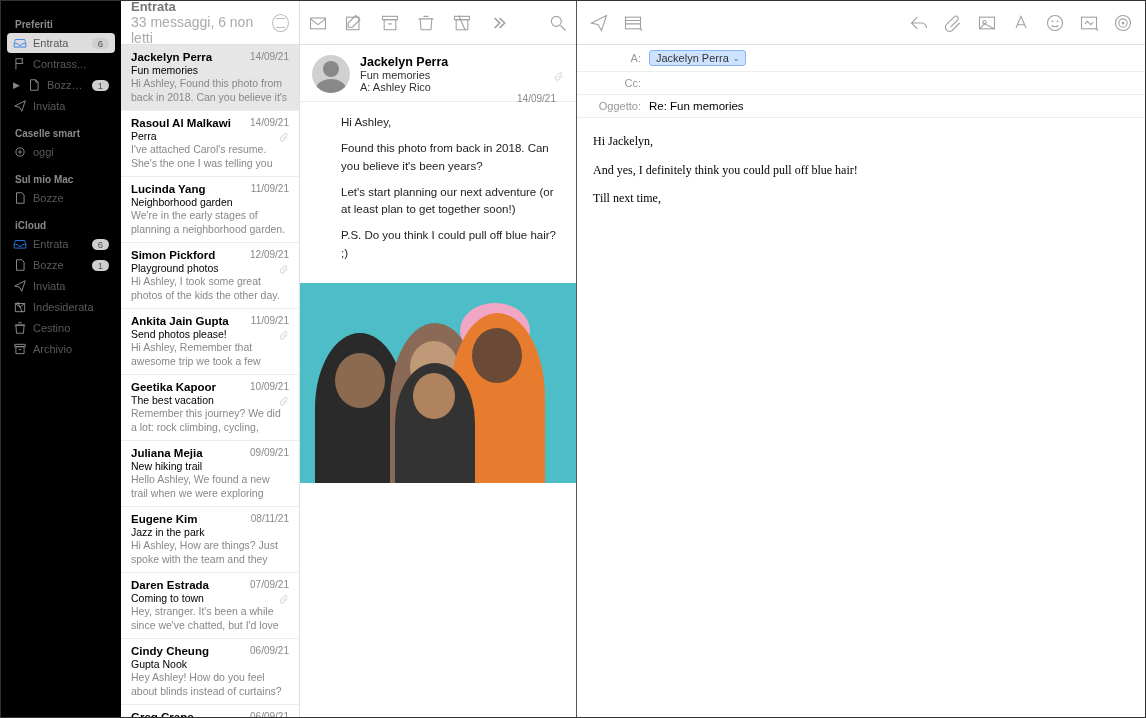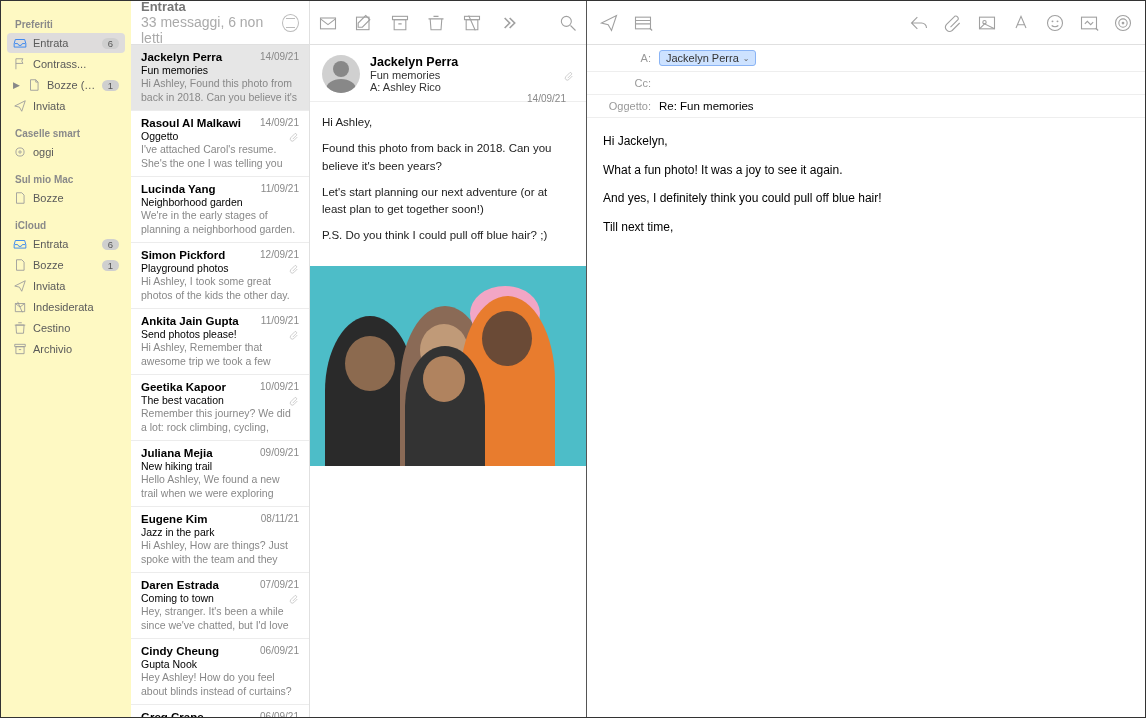--- a/index.html
+++ b/index.html
@@ -1,17 +1,17 @@
 <!DOCTYPE html>
 <html><head>
 <meta charset="utf-8">
 <style>
 * { margin:0; padding:0; box-sizing:border-box; font-family:-apple-system,BlinkMacSystemFont,"Helvetica Neue",sans-serif; }
 body { width:1146px; height:718px; background:#fff; display:flex; overflow:hidden; border:1px solid #333; }
-.sidebar { width:130px; background:#fef9c3; padding:6px 4px; font-size:11px; overflow:hidden; }
+.sidebar { width:120px; background:#000000; padding:6px 4px; font-size:11px; overflow:hidden; }
 .sb-h { color:#8a8a8a; font-size:10px; margin:12px 0 3px 10px; font-weight:600; }
 .sb-item { display:flex; align-items:center; padding:3px 6px; border-radius:4px; color:#5a5a5a; margin:1px 2px; white-space:nowrap; cursor:pointer; gap:6px; }
 .sb-item.act { background:#dedcdc; }
 .sb-item .lbl { flex:1; overflow:hidden; text-overflow:ellipsis; }
 .badge { background:#cfcfcf; color:#555; font-size:9.5px; border-radius:8px; padding:0 6px; }
 .ic { width:14px; height:14px; flex:none; fill:none; stroke:#9a9a9a; stroke-width:1.5; }
 .ic.blue { stroke:#2a7ff0; }
 .msgcol { width:179px; border-right:1px solid #e0e0e0; display:flex; flex-direction:column; background:#fff; }
 .header1 { height:44px; border-bottom:1px solid #e0e0e0; display:flex; align-items:center; padding:0 10px; justify-content:space-between; }
 .header1 .t1 { font-size:13px; font-weight:600; color:#777; }
@@ -35,41 +35,41 @@
 .avatar { width:38px; height:38px; border-radius:50%; background:#d0d0d0; flex:none; position:relative; overflow:hidden; }
 .avatar::before { content:""; position:absolute; width:16px; height:16px; background:#888; border-radius:50%; left:11px; top:6px; }
 .avatar::after { content:""; position:absolute; width:30px; height:20px; background:#888; border-radius:50% 50% 0 0; left:4px; top:24px; }
 .readhdr .fr { font-size:12.5px; font-weight:700; }
 .readhdr .sj { color:#333; }
 .readhdr .to { color:#888; }
 .readhdr .to span { color:#333; }
 .readhdr .dt { position:absolute; right:8px; font-size:10px; color:#888; }
 .readhdr-inner { flex:1; position:relative; }
 .body { padding:12px; font-size:11.5px; color:#222; line-height:1.5; }
-.body p { margin-bottom:9px; }
+.body p { margin-bottom:9px;margin-left:29px; }
 .photo { width:100%; height:200px; background:#4dbdc8; position:relative; overflow:hidden; }
 .person { position:absolute; bottom:0; border-radius:50% 50% 0 0; }
 .p1 { left:15px; width:90px; height:150px; background:#2a2a2a; }
 .p1::before{content:"";position:absolute;width:50px;height:55px;background:#8c6a4f;border-radius:50%;left:20px;top:20px;}
 .p2 { left:90px; width:90px; height:160px; background:#8a6a56; }
 .p2::before{content:"";position:absolute;width:48px;height:52px;background:#c09a78;border-radius:50%;left:20px;top:18px;}
 .p3 { left:150px; width:95px; height:170px; background:#e87c2e; }
 .p3::before{content:"";position:absolute;width:50px;height:55px;background:#6a4a36;border-radius:50%;left:22px;top:15px;}
 .hair3{position:absolute;width:70px;height:55px;background:#f2a6c5;border-radius:50%;left:160px;top:20px;}
 .p4 { left:95px; width:80px; height:120px; background:#333; bottom:0; }
 .p4::before{content:"";position:absolute;width:42px;height:46px;background:#b0835f;border-radius:50%;left:18px;top:10px;}
 .compose { flex:1; display:flex; flex-direction:column; }
 .ctoolbar { height:44px; border-bottom:1px solid #e0e0e0; display:flex; align-items:center; padding:0 12px; gap:14px; }
 .ctoolbar .right { margin-left:auto; display:flex; gap:14px; align-items:center; }
 .crow { display:flex; align-items:center; padding:5px 12px; font-size:11.5px; border-bottom:1px solid #eee; }
 .crow .lbl { width:52px; color:#999; text-align:right; margin-right:8px; font-size:11px; }
 .pill { background:#cde2ff; border:1px solid #8ab4f5; border-radius:3px; padding:1px 6px; font-size:11px; color:#333; display:inline-flex; align-items:center; gap:4px;}
 .pill .arr { font-size:8px; color:#666; }
 .cbody { padding:14px 16px; font-size:12px; line-height:1.55; color:#000; }
-.cbody p { margin-bottom:10px; }
+.cbody p { margin-bottom:10px;font-family:Liberation Serif, serif; }
 .disclosure { width:10px; color:#888; font-size:9px; margin-right:-2px; }
 </style>
 </head>
 <body>
 
 <div class="sidebar">
   <div class="sb-h">Preferiti</div>
   <div class="sb-item act">
     <svg class="ic blue" viewBox="0 0 24 24">
         <path d="M3 13h5l2 3h4l2-3h5M4 6h16l2 7v6H2v-6z"></path>
@@ -171,21 +171,21 @@
           <span class="dt">14/09/21</span>
         </div>
         <div class="sub">Fun memories</div>
         <div class="pv">Hi Ashley, Found this photo from back in 2018. Can you believe it's b...</div>
       </div>
       <div class="msg">
         <div class="row1">
           <span class="from">Rasoul Al Malkawi</span>
           <span class="dt">14/09/21</span>
         </div>
-        <div class="sub">Oggetto</div>
+        <div class="sub">Perra</div>
         <div class="pv">I've attached Carol's resume. She's the one I was telling you about. Sh...</div>
         <svg class="clip" viewBox="0 0 24 24">
           <path d="M20 12l-9 9a5 5 0 01-7-7l10-10a3 3 0 014 4L9 17"></path>
         </svg>
       </div>
       <div class="msg">
         <div class="row1">
           <span class="from">Lucinda Yang</span>
           <span class="dt">11/09/21</span>
         </div>
@@ -375,17 +375,16 @@
   </div>
   <div class="crow">
     <div class="lbl">Cc:</div>
   </div>
   <div class="crow">
     <div class="lbl">Oggetto:</div>
     <span>Re: Fun memories</span>
   </div>
   <div class="cbody">
     <p>Hi Jackelyn,</p>
-    <p>What a fun photo! It was a joy to see it again.</p>
     <p>And yes, I definitely think you could pull off blue hair!</p>
     <p style="margin-bottom:17px">Till next time,</p>
   </div>
 </div>
 
 </body></html>

